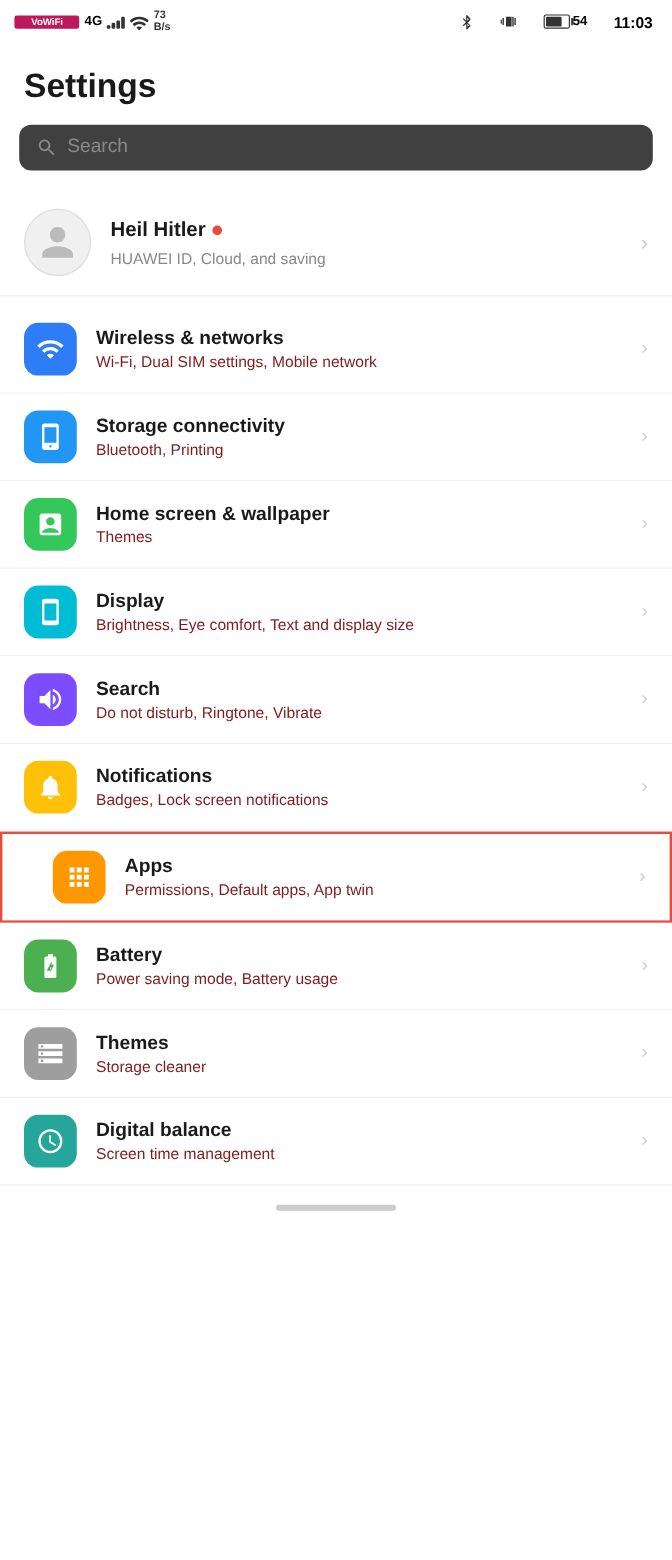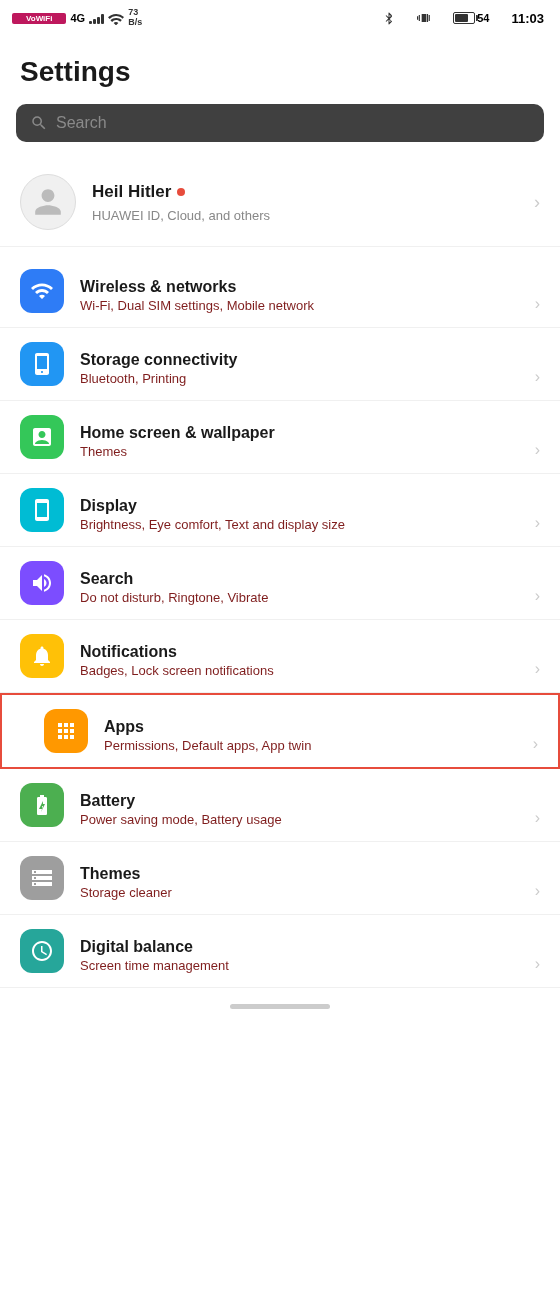--- a/index.html
+++ b/index.html
@@ -176,21 +176,21 @@
       color: #ccc;
       font-size: 18px;
     }
 
     
     .settings-list {
       margin-top: 8px;
     }
     .settings-item {
       display: flex;
-      align-items: flex-end;
+      align-items: center;
       padding: 14px 20px;
       border-bottom: 1px solid #f0f0f0;
       gap: 16px;
       position: relative;
       background: #fff;
       cursor: pointer;
     }
     .settings-item.highlighted {
       border: 2.5px solid #e74c3c;
       margin: 0 0;
@@ -309,21 +309,21 @@
   <div class="avatar-circle">
     <svg width="32" height="32" viewBox="0 0 24 24" fill="#bbb">
       <path d="M12 12c2.7 0 4.8-2.1 4.8-4.8S14.7 2.4 12 2.4 7.2 4.5 7.2 7.2 9.3 12 12 12zm0 2.4c-3.2 0-9.6 1.6-9.6 4.8v2.4h19.2v-2.4c0-3.2-6.4-4.8-9.6-4.8z"></path>
     </svg>
   </div>
   <div class="profile-info">
     <div class="profile-name-row">
       <span class="profile-name">Heil Hitler</span>
       <div class="online-dot"></div>
     </div>
-    <span class="profile-sub">HUAWEI ID, Cloud, and others</span>
+    <span class="profile-sub">HUAWEI ID, Cloud, and saving</span>
   </div>
   <span class="chevron-right">›</span>
 </div>
 
 <div class="settings-list">
 
   <div class="settings-item">
     <div class="settings-icon-wrap icon-blue">
       <svg class="icon-svg" viewBox="0 0 24 24">
         <path d="M1 9l2 2c4.97-4.97 13.03-4.97 18 0l2-2C16.93 2.93 7.08 2.93 1 9zm8 8l3 3 3-3a4.237 4.237 0 0 0-6 0zm-4-4 2 2a7.074 7.074 0 0 1 10 0l2-2C15.14 9.14 8.87 9.14 5 13z"></path>

